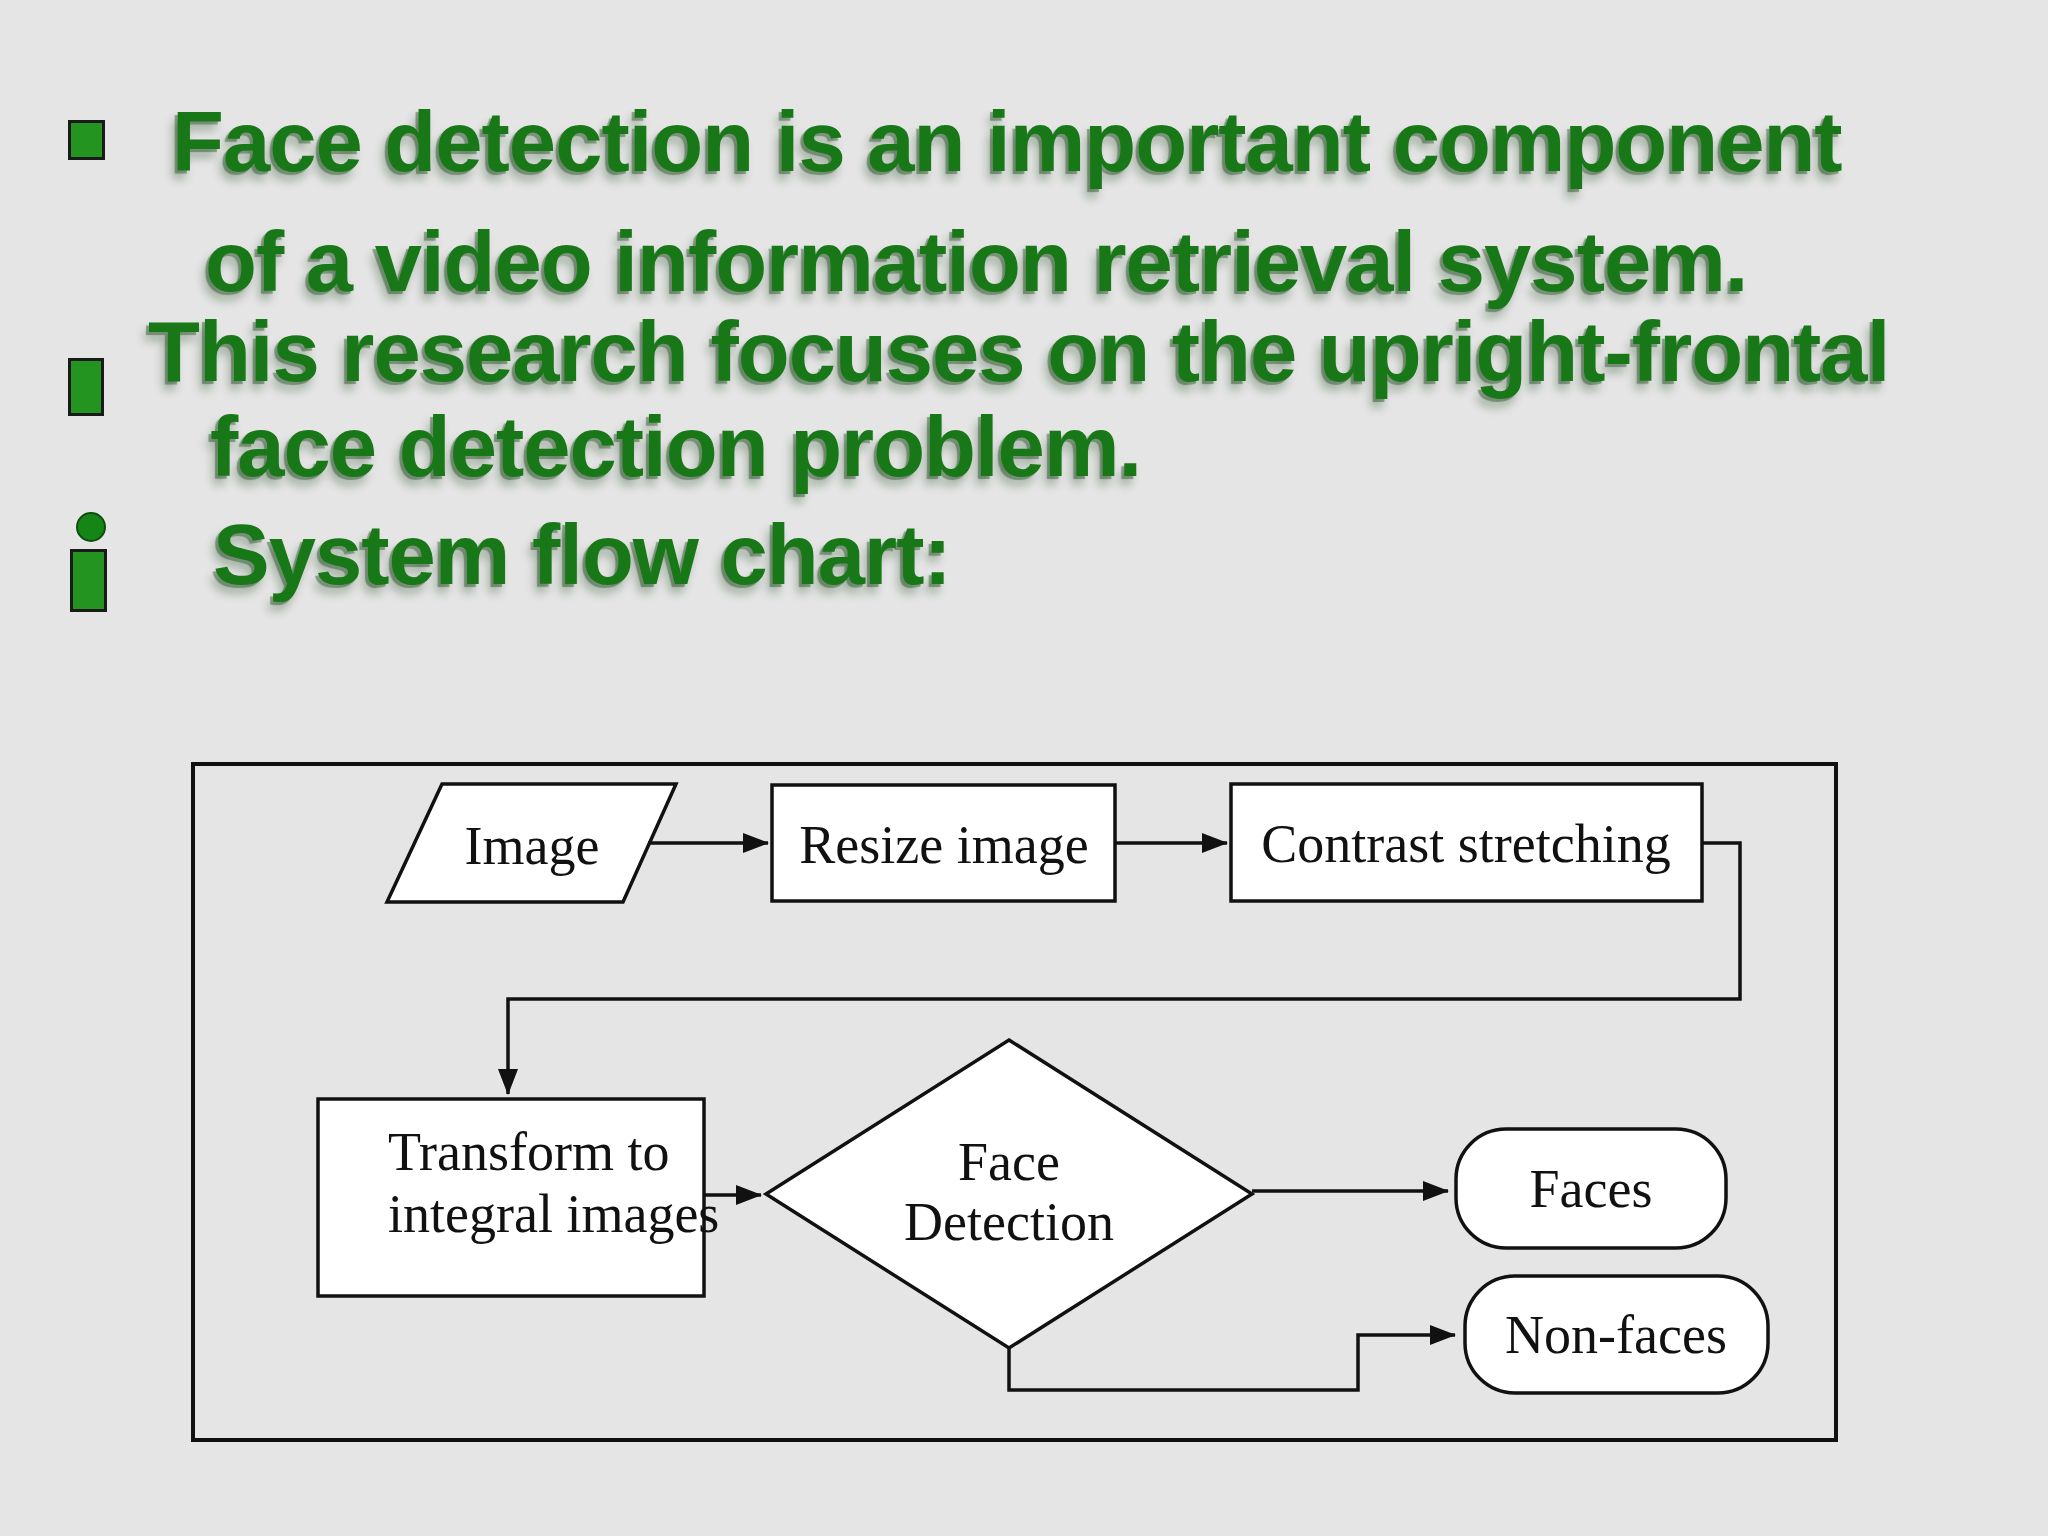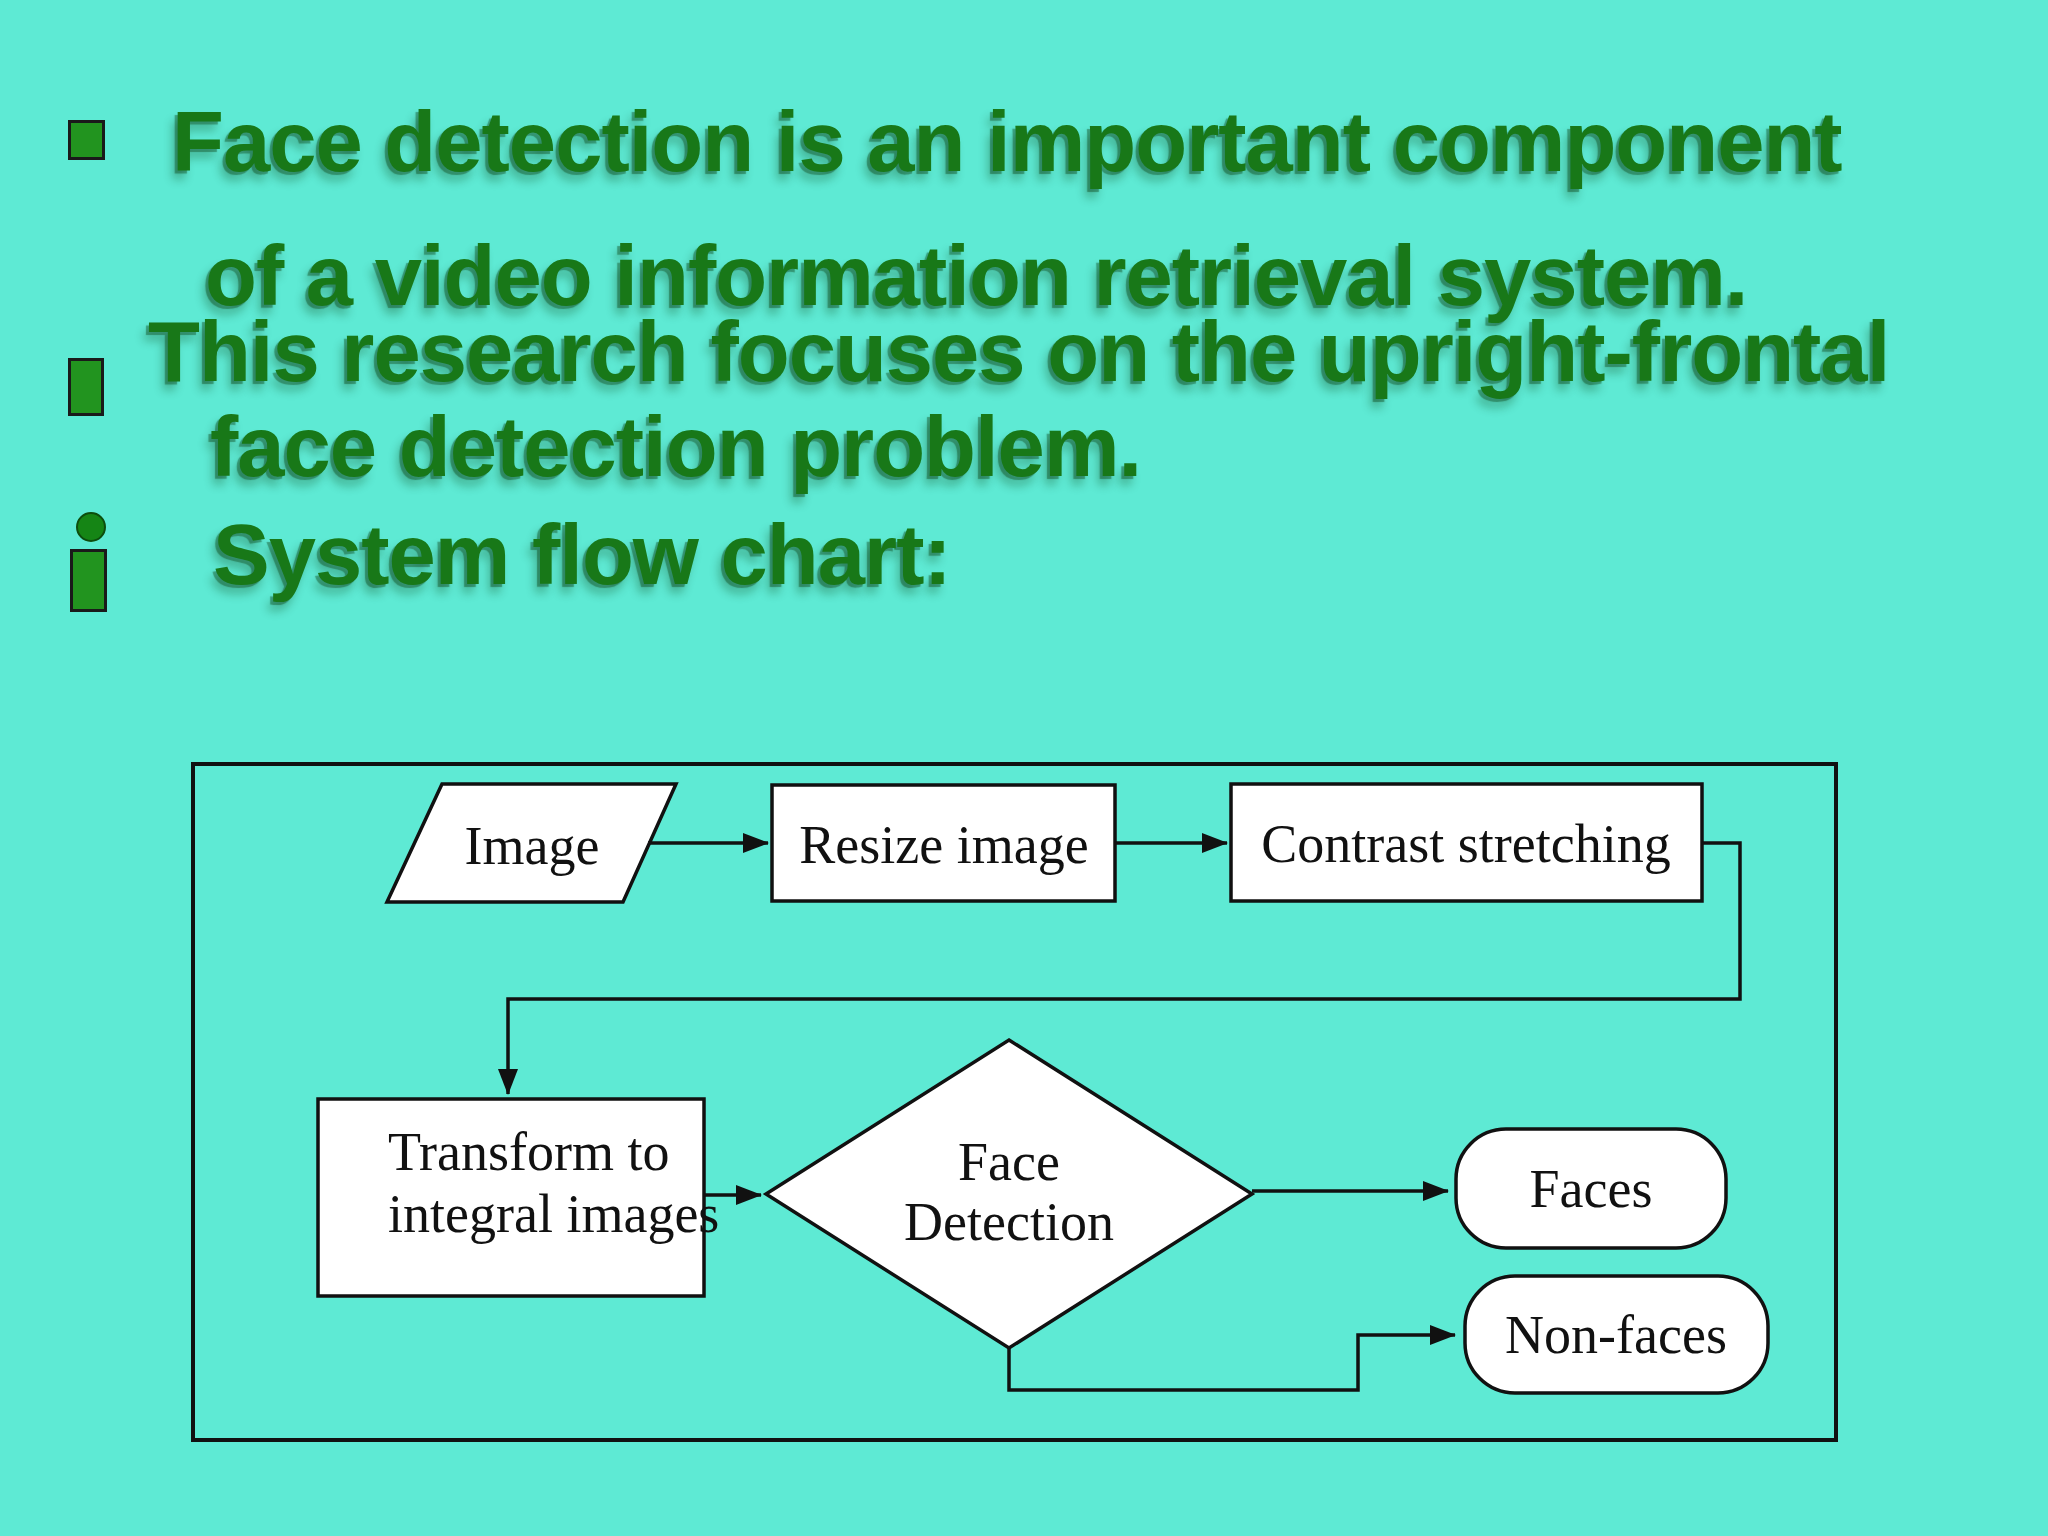--- a/index.html
+++ b/index.html
@@ -1,20 +1,20 @@
 <!DOCTYPE html>
 <html><head>
 <meta charset="utf-8">
 <style>
   html, body { margin: 0; padding: 0; background: #ffffff; }
   #slide {
     position: relative;
     width: 2048px;
     height: 1536px;
-    background: #5eead4;
+    background: #e5e5e5;
     overflow: hidden;
     font-family: "Liberation Sans", sans-serif;
   }
   .bullet-line {
     position: absolute;
     font-weight: bold;
     font-size: 85px;
     line-height: 85px;
     letter-spacing: -1px;
     color: #187818;
@@ -48,21 +48,21 @@
 <body>
 
 <div id="slide">
 
   <div class="bullet-square" style="left:68px; top:120px; width:37px; height:40px;"></div>
   <div class="bullet-square" style="left:68px; top:358px; width:36px; height:58px;"></div>
   <div class="bullet-dot" style="left:76px; top:512px; width:30px; height:30px;"></div>
   <div class="bullet-square" style="left:70px; top:549px; width:37px; height:63px;"></div>
 
   <div class="bullet-line" style="left:172px; top:99px;">Face detection is an important component</div>
-  <div class="bullet-line" style="left:205px; top:233px;">of a video information retrieval system.</div>
+  <div class="bullet-line" style="left:205px; top:219px;">of a video information retrieval system.</div>
   <div class="bullet-line" style="left:148px; top:309px;">This research focuses on the upright-frontal</div>
   <div class="bullet-line" style="left:213px; top:512px;">System flow chart:</div>
   <div class="bullet-line" style="left:210px; top:404px;">face detection problem.</div>
 
   <svg id="flowchart-svg" width="2048" height="1536" viewBox="0 0 2048 1536">
     <defs>
       <marker id="arrow" markerUnits="userSpaceOnUse" markerWidth="28" markerHeight="22" refX="25" refY="10" orient="auto">
         <path d="M0,0 L26,10 L0,20 Z" fill="#111111"></path>
       </marker>
     </defs>

